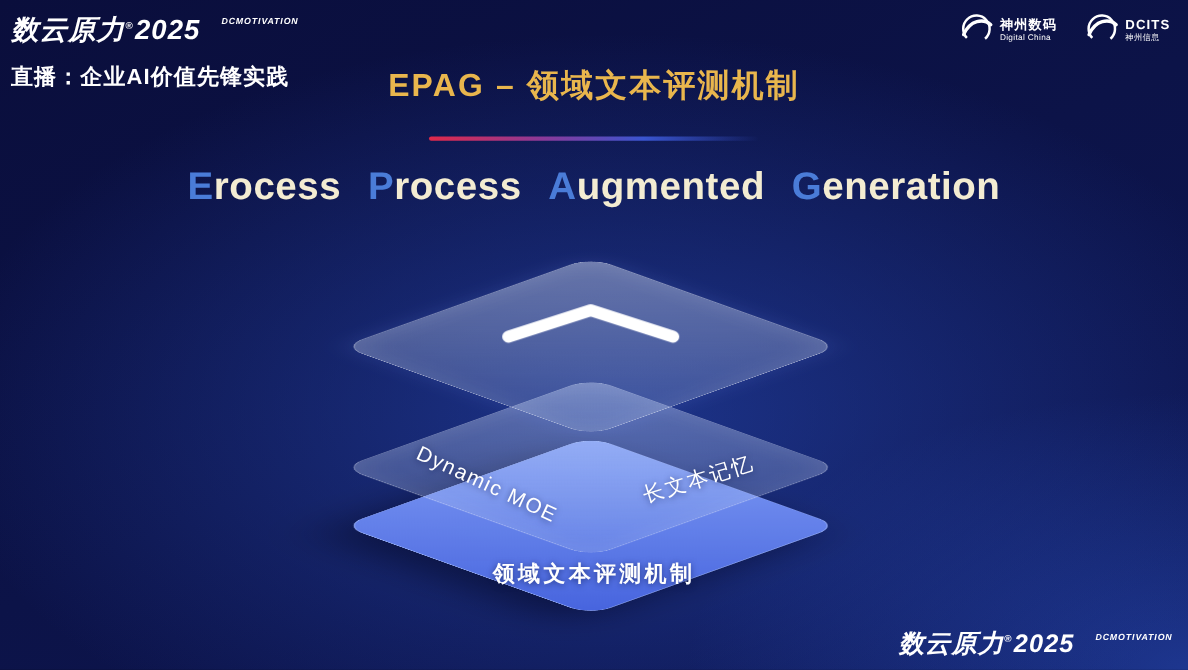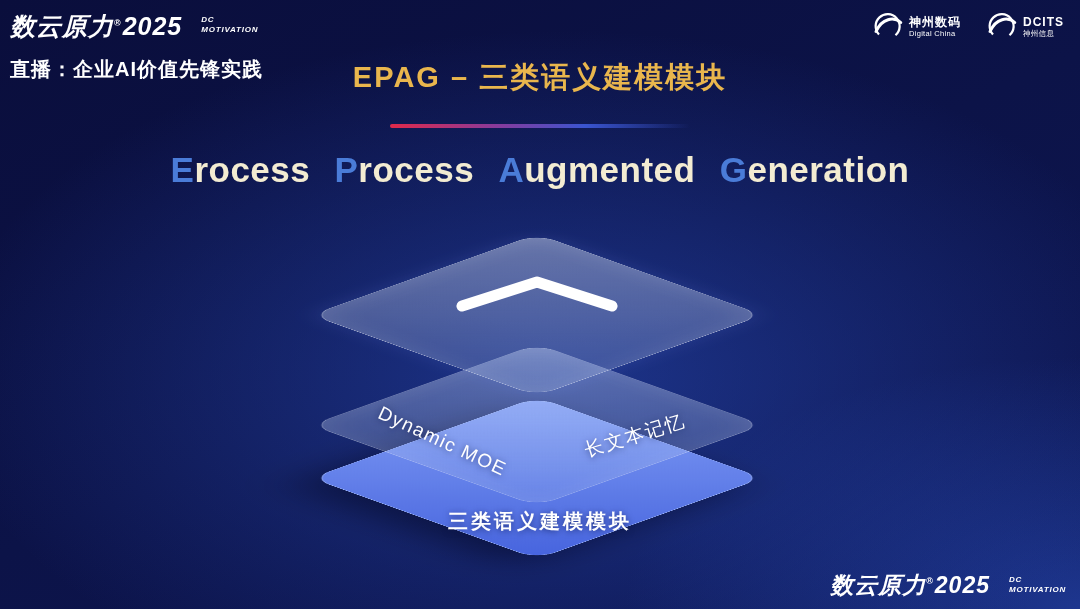--- a/index.html
+++ b/index.html
@@ -17,21 +17,21 @@
       linear-gradient(155deg, #0a0e3c 0%, #0c1348 50%, #0e1754 100%);
   }
 
   
   .brand { position: absolute; display: flex; align-items: flex-start; gap: 19px; }
   .brand-tl { top: 10px; left: 10px; }
   .brand-br { right: 14px; bottom: 8px; }
   .brand-main { font-size: 25px; font-weight: bold; font-style: italic; letter-spacing: 1px; white-space: nowrap; }
   .brand-br .brand-main { font-size: 23px; }
   .brand-main sup { font-size: 9px; font-style: normal; vertical-align: super; margin-right: 1px; }
-  .brand-sub { display: flex; flex-direction: column; font-size: 8px; font-weight: bold; letter-spacing: 0.8px; line-height: 1.25; margin-top: 5px; font-style: italic; }
+  .brand-sub { display: flex; flex-direction: row; font-size: 8px; font-weight: bold; letter-spacing: 0.8px; line-height: 1.25; margin-top: 5px; font-style: italic; }
 
   
   .live { position: absolute; top: 56px; left: 10px; font-size: 20px; font-weight: bold; letter-spacing: 1px; }
 
   
   .partners { position: absolute; top: 12px; right: 16px; display: flex; gap: 26px; }
   .partner { display: flex; align-items: center; gap: 6px; }
   .plogo { width: 30px; height: 30px; display: inline-flex; }
   .ptext { display: flex; flex-direction: column; line-height: 1.15; }
   .pname { font-size: 12px; font-weight: bold; letter-spacing: 1px; white-space: nowrap; }
@@ -139,21 +139,21 @@
           <path d="M4 26 C 12 8, 28 6, 37 14" fill="none" stroke="#fff" stroke-width="4" stroke-linecap="round"></path>
         </svg>
       </span>
       <span class="ptext">
         <span class="pname">DCITS</span>
         <span class="psub">神州信息</span>
       </span>
     </div>
   </div>
 
-  <h1 class="title">EPAG – 三类语义建模模块</h1>
+  <h1 class="title">EPAG – 领域文本评测机制</h1>
   <div class="divider"></div>
   <h2 class="subtitle">
     <span class="word"><span class="cap">E</span><span>rocess</span></span>
     <span class="word"><span class="cap">P</span><span>rocess</span></span>
     <span class="word"><span class="cap">A</span><span>ugmented</span></span>
     <span class="word"><span class="cap">G</span><span>eneration</span></span>
   </h2>
 
   <div class="diagram">
     <div class="layer layer-bottom"></div>
@@ -161,21 +161,21 @@
     <div class="layer layer-top"></div>
 
     <div class="chevron">
       <svg viewBox="0 0 170 44" width="170" height="44">
         <polyline points="10,34 85,10 160,34" fill="none" stroke="#fff" stroke-width="11" stroke-linecap="round" stroke-linejoin="round"></polyline>
       </svg>
     </div>
 
     <div class="label-mid-left">Dynamic MOE</div>
     <div class="label-mid-right">长文本记忆</div>
-    <div class="label-bottom">三类语义建模模块</div>
+    <div class="label-bottom">领域文本评测机制</div>
   </div>
 
   <div class="brand brand-br">
     <span class="brand-main"><span>数云原力</span><sup>®</sup><span>2025</span></span>
     <span class="brand-sub">
       <span>DC</span>
       <span>MOTIVATION</span>
     </span>
   </div>
 

